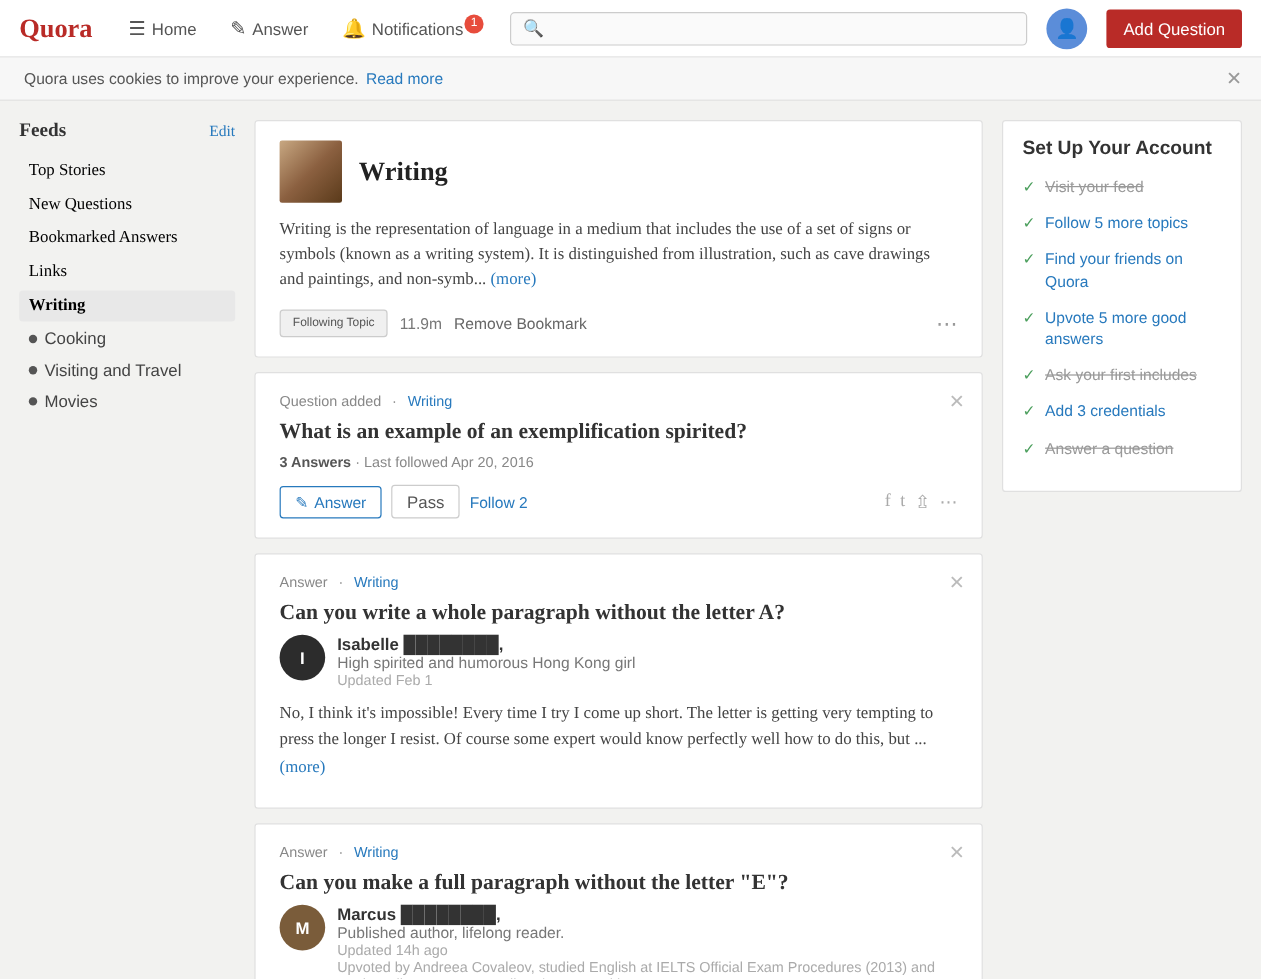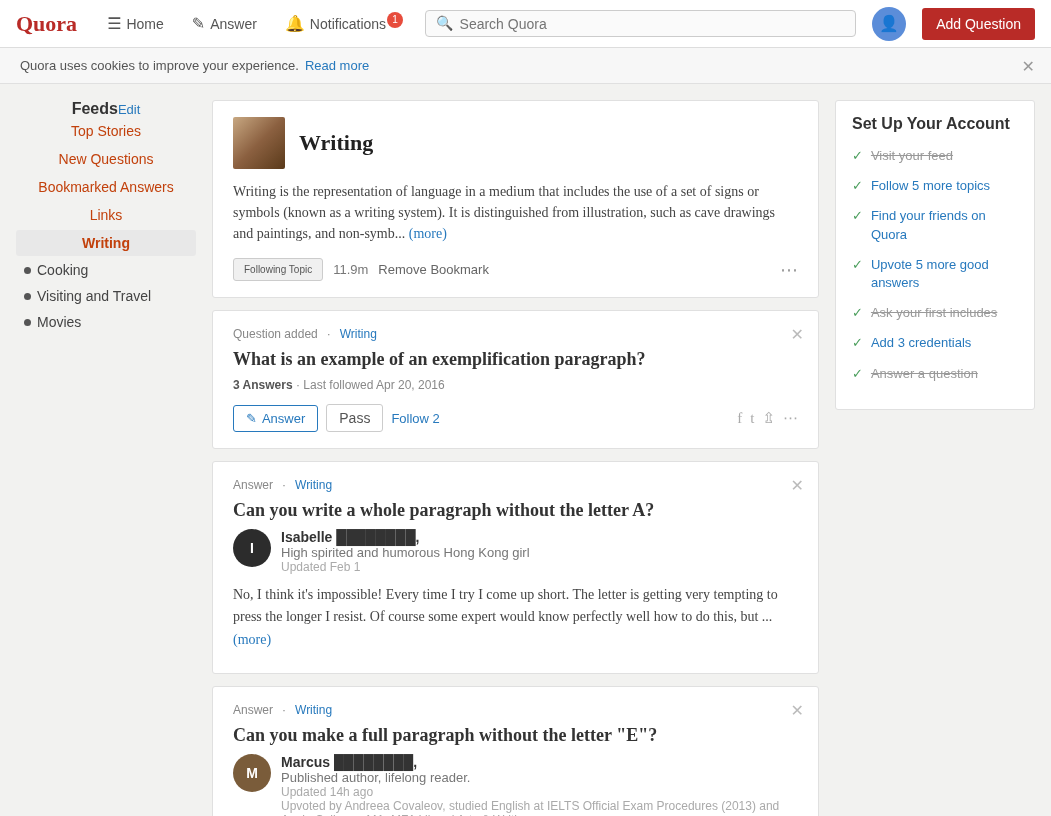--- a/index.html
+++ b/index.html
@@ -126,46 +126,46 @@
       gap: 16px;
     }
 
     
     .sidebar {
       width: 180px;
       flex-shrink: 0;
     }
     .sidebar-feeds-header {
       display: flex;
-      justify-content: center;
-      align-items: center;
-      font-family: Liberation Sans, sans-serif;
+      justify-content: space-between;
+      align-items: center;
+      margin-bottom: 12px;
+      font-family: Liberation Serif, serif;
     }
     .sidebar-feeds-title {
       font-size: 16px;
       font-weight: bold;
       color: #333;
     }
     .sidebar-edit-link {
       font-size: 13px;
       color: #2779bd;
       cursor: pointer;
       text-decoration: none;
     }
     .sidebar-nav-item {
       display: block;
       padding: 5px 8px;
-      color: #c2410c;
+      color: #000000;
       text-decoration: none;
       font-size: 14px;
-      font-family: Liberation Sans, sans-serif;
+      font-family: Liberation Serif, serif;
       cursor: pointer;
       border-radius: 3px;
       margin-bottom: 2px;
-      text-align: center;
     }
     .sidebar-nav-item.active {
       background: #e8e8e8;
       font-weight: bold;
     }
     .sidebar-topic-item {
       display: flex;
       align-items: center;
       gap: 6px;
       padding: 4px 8px;
@@ -444,21 +444,20 @@
     <span class="nav-icon">✎</span>
     <span>Answer</span>
   </a>
   <a class="navbar-link">
     <span class="nav-icon">🔔</span>
     <span>Notifications</span>
     <span class="notif-badge">1</span>
   </a>
   <div class="search-bar">
     <span>🔍</span>
-    <input type="text" placeholder="Search Quora" style="">
   </div>
   <div class="avatar-circle">👤</div>
   <button class="add-question-btn">Add Question</button>
 </nav>
 
 <div class="cookie-banner">
   <span>Quora uses cookies to improve your experience.</span>
   <a>Read more</a>
   <span class="cookie-close">✕</span>
 </div>
@@ -509,21 +508,21 @@
       </div>
     </div>
 
     <div class="card">
       <span class="card-close">✕</span>
       <div class="card-meta">
         <span>Question added</span>
         <span>·</span>
         <a>Writing</a>
       </div>
-      <div class="question-title">What is an example of an exemplification paragraph?</div>
+      <div class="question-title">What is an example of an exemplification spirited?</div>
       <div class="question-stats">
         <strong>3 Answers</strong>
         <span> · </span>
         <span>Last followed Apr 20, 2016</span>
       </div>
       <div class="question-actions">
         <button class="btn-answer">
           <span>✎</span>
           <span>Answer</span>
         </button>

